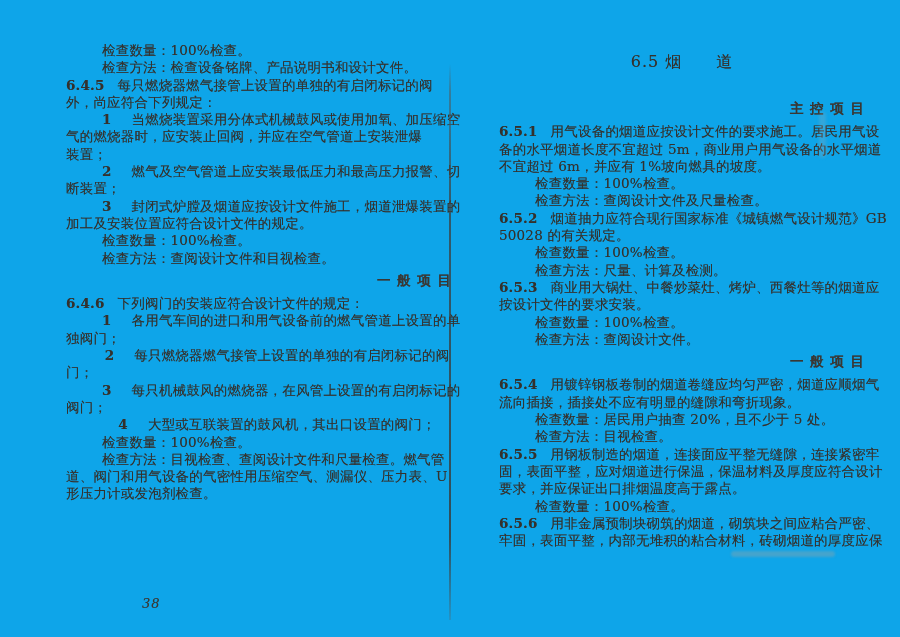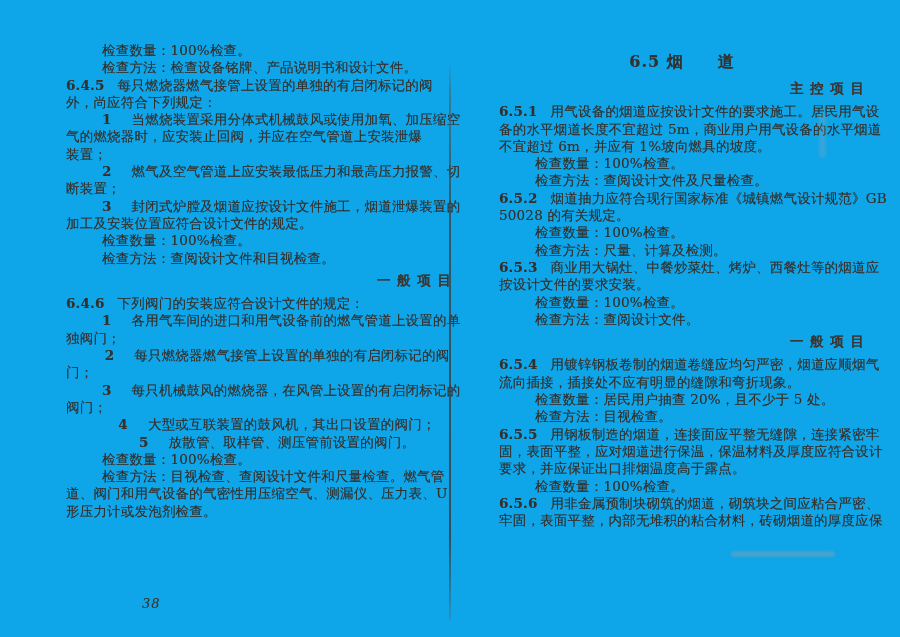--- a/index.html
+++ b/index.html
@@ -20,22 +20,22 @@
   .line.ind{padding-left:36px;}
   .line.item{padding-left:36px;text-align:center;}
   .num{font-weight:bold;}
   .sec .num{margin-right:13px;}
   .item .num{margin-right:20px;}
   .line.subhead{
     text-align:right;font-weight:bold;letter-spacing:1px;
     margin-top:5px;margin-bottom:6px;color:#3a3733;
   }
   .line.title{
-    text-align:center;font-weight:bold;font-size:16px;
-    height:24px;line-height:24px;letter-spacing:1px;margin-bottom:6px;
+    text-align:center;font-weight:normal;font-size:16px;
+    height:24px;line-height:24px;letter-spacing:1px;margin-bottom:26px;
   }
   .pageno{
     position:absolute;font-style:italic;font-size:13px;color:#3a3733;
     letter-spacing:1px;text-shadow:0 0 0.5px rgba(60,55,50,0.5);
   }
   .pageno-left{left:76px;top:554px;}
   .seam{
     position:absolute;left:449px;top:64px;width:2px;height:556px;
     background:linear-gradient(180deg,
       rgba(100,96,92,0) 0%,
@@ -75,21 +75,20 @@
         <div class="line ind"><span>检查方法：查阅设计文件和目视检查。</span></div>
         <div class="line subhead"><span>一 般 项 目</span></div>
         <div class="line sec"><span class="num">6.4.6</span><span>下列阀门的安装应符合设计文件的规定：</span></div>
         <div class="line item"><span class="num">1</span><span>各用气车间的进口和用气设备前的燃气管道上设置的单</span></div>
         <div class="line flush"><span>独阀门；</span></div>
         <div class="line item"><span class="num">2</span><span>每只燃烧器燃气接管上设置的单独的有启闭标记的阀</span></div>
         <div class="line flush"><span>门；</span></div>
         <div class="line item"><span class="num">3</span><span>每只机械鼓风的燃烧器，在风管上设置的有启闭标记的</span></div>
         <div class="line flush"><span>阀门；</span></div>
         <div class="line item"><span class="num">4</span><span>大型或互联装置的鼓风机，其出口设置的阀门；</span></div>
-        <div class="line item"><span class="num">5</span><span>放散管、取样管、测压管前设置的阀门。</span></div>
         <div class="line ind"><span>检查数量：100%检查。</span></div>
         <div class="line ind"><span>检查方法：目视检查、查阅设计文件和尺量检查。燃气管</span></div>
         <div class="line flush"><span>道、阀门和用气设备的气密性用压缩空气、测漏仪、压力表、U</span></div>
         <div class="line flush"><span>形压力计或发泡剂检查。</span></div>
       </div>
     <div class="pageno pageno-left">38</div>
   </div>
 
   <div class="seam"></div>
 

